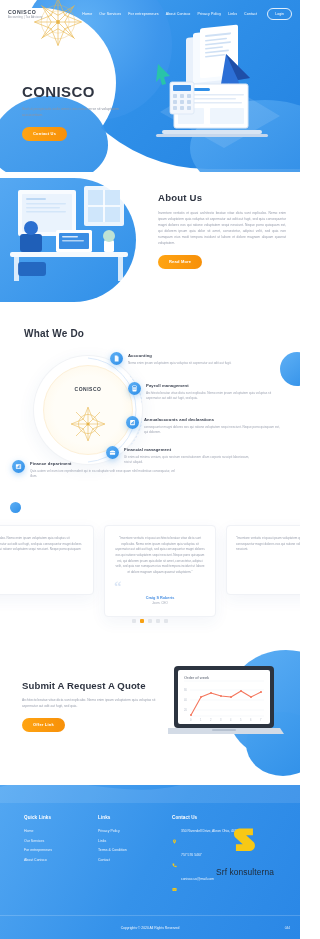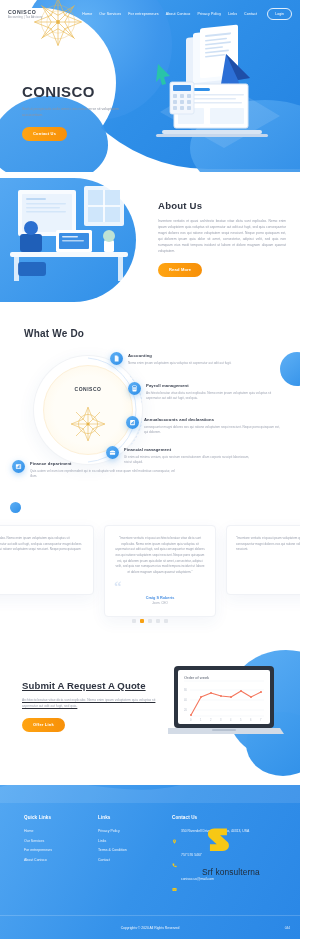--- a/index.html
+++ b/index.html
@@ -126,21 +126,21 @@
   .about-art-wrap {
     position: absolute; left: 0; top: 6px; width: 146px; height: 128px;
   }
   .about-blue-blob {
     position: absolute; left: -34px; top: 0px;
     width: 170px; height: 124px;
     border-radius: 0 84px 84px 0;
     background: linear-gradient(140deg, #5aabf3 0%, #2f8fe8 100%);
   }
   .about-copy {
-    position: absolute; left: 158px; top: 28px; width: 128px;
+    position: absolute; left: 158px; top: 20px; width: 128px;
   }
   .about-title {
     font-size: 9.6px; font-weight: 700; color: #2f3542; letter-spacing: .2px;
   }
   .about-text {
     margin-top: 7px; font-size: 3.3px; line-height: 1.85; color: #969cab;
     text-align: justify;
   }
 
   
@@ -258,21 +258,21 @@
   .q-blob {
     position: absolute; right: -46px; top: 10px;
     width: 120px; height: 112px; border-radius: 50%;
     background: linear-gradient(140deg, #5fb0f5, #2f8fe8);
   }
   .q-blob2 {
     position: absolute; right: -20px; top: 72px;
     width: 74px; height: 64px; border-radius: 50%;
     background: linear-gradient(140deg, #4aa3f0, #2f8fe8);
   }
-  .q-copy { position: absolute; left: 22px; top: 40px; width: 142px; text-decoration: underline; }
+  .q-copy { position: absolute; left: 22px; top: 40px; width: 142px; }
   .q-title {
     font-size: 9.6px; font-weight: 700; color: #2f3542; letter-spacing: .1px;
   }
   .q-text {
     margin-top: 7px; font-size: 3.3px; line-height: 1.8; color: #9aa0ae;
   }
   .laptop {
     position: absolute; right: 16px; top: 24px; width: 116px; height: 82px;
   }
 
@@ -299,21 +299,21 @@
   .flist { margin-top: 9px; display: flex; flex-direction: column; gap: 5.5px; }
   .flist a {
     font-size: 3.5px; color: #eaf3fd; text-decoration: none; display: block;
   }
   .cinfo { margin-top: 9px; display: flex; flex-direction: column; gap: 5.5px; }
   .crow { display: flex; gap: 4px; align-items: flex-start; }
   .cico { width: 5px; flex: 0 0 5px; padding-top: .5px; }
   .ctxt { font-size: 3.4px; color: #eaf3fd; line-height: 1.5; }
   .brand {
     position: absolute; right: 12px; top: 40px;
-    width: 86px; 
+    width: 86px; text-align: center;
   }
   .brand-name {
     margin-top: 4px; font-size: 8.4px; color: #1f2a37; letter-spacing: .1px;
   }
   .copybar {
     position: absolute; left: 0; bottom: 0; width: 300px; height: 24px;
     display: flex; align-items: center; justify-content: center;
     border-top: .6px solid rgba(255,255,255,.18);
   }
   .copy-txt { font-size: 3.4px; color: #eef5fd; }

